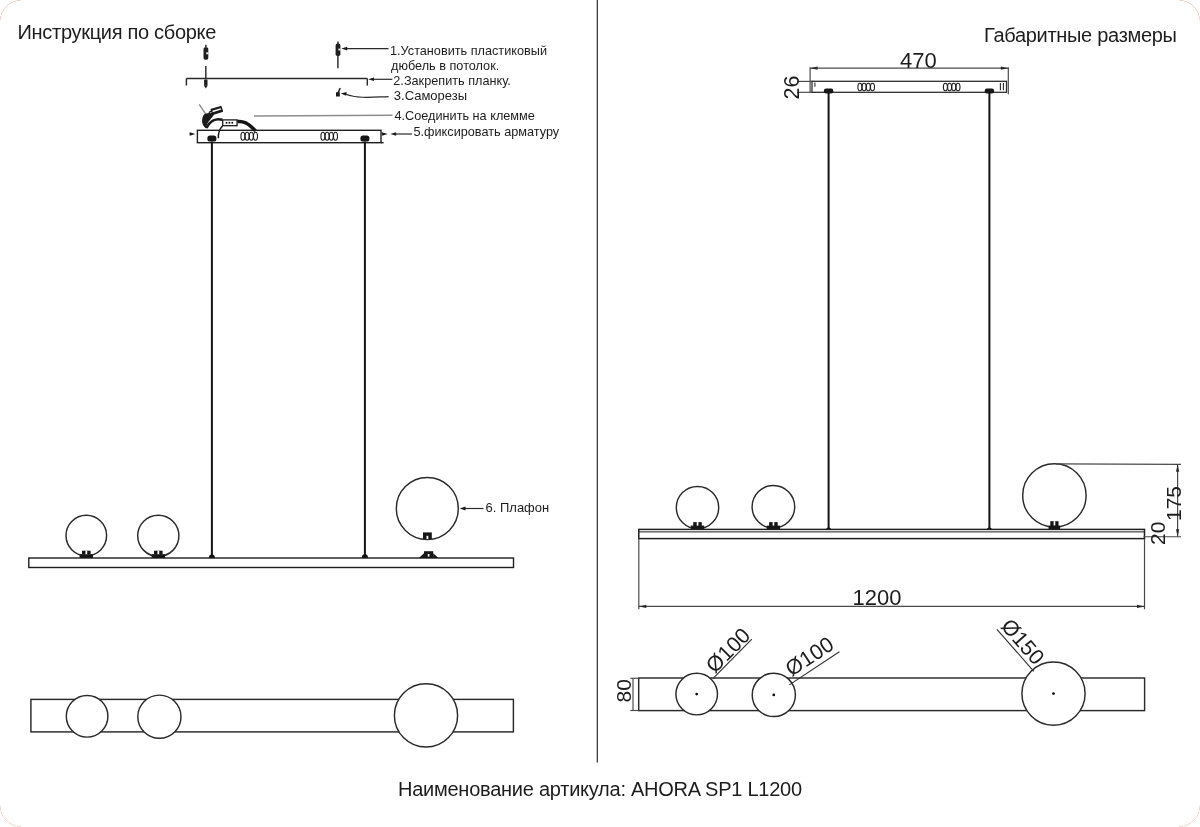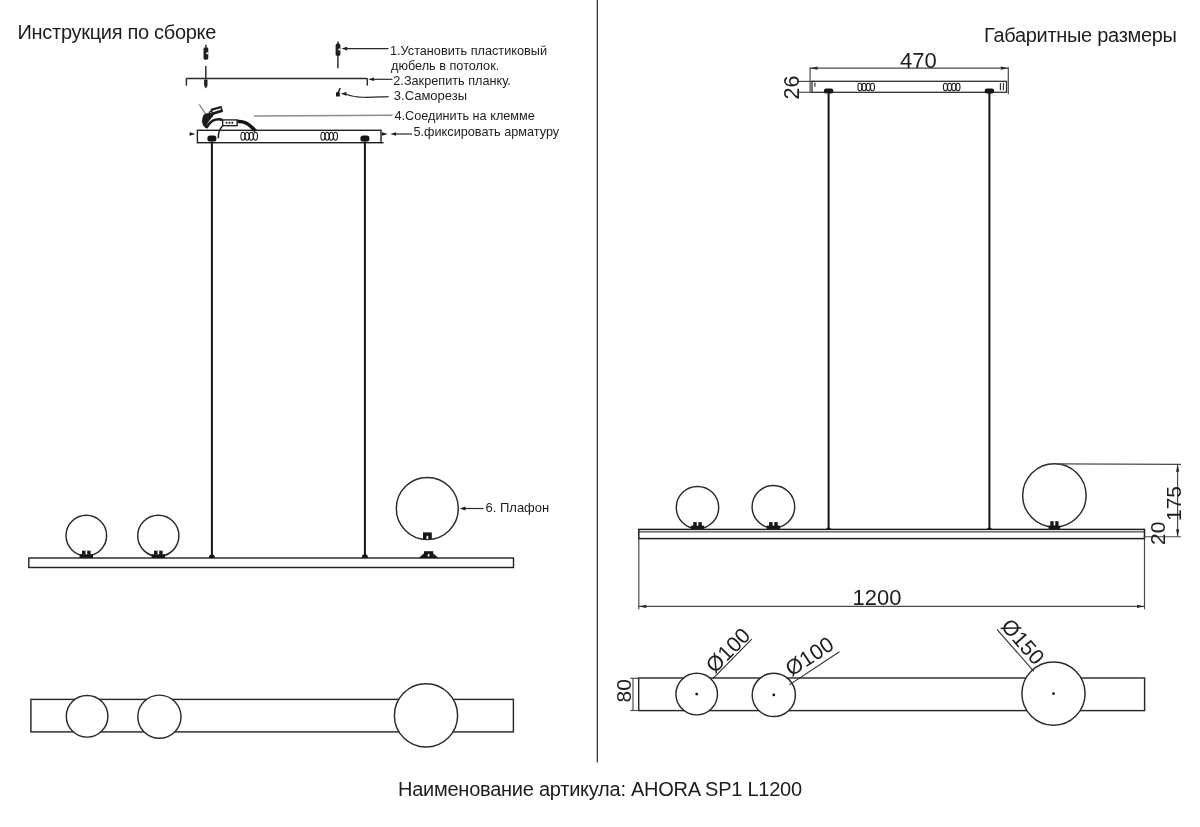--- a/index.html
+++ b/index.html
@@ -1,16 +1,16 @@
 <!DOCTYPE html>
 <html><head>
 <meta charset="utf-8">
 <style>
   html,body{margin:0;padding:0;background:#ffffff;}
-  .page{position:relative;width:1200px;height:827px;background:#c2410c;overflow:hidden;}
+  .page{position:relative;width:1200px;height:827px;background:#c2410c;overflow:hidden;border-radius:22px;}
   svg{position:absolute;top:0;left:0;}
   text{font-family:"Liberation Sans", sans-serif;fill:#1d1d1d;}
 </style>
 </head>
 <body>
 <div class="page">
 <svg width="1200" height="827" viewBox="0 0 1200 827">
 
   <rect x="0" y="0" width="1200" height="827" fill="#ffffff"></rect>
 

